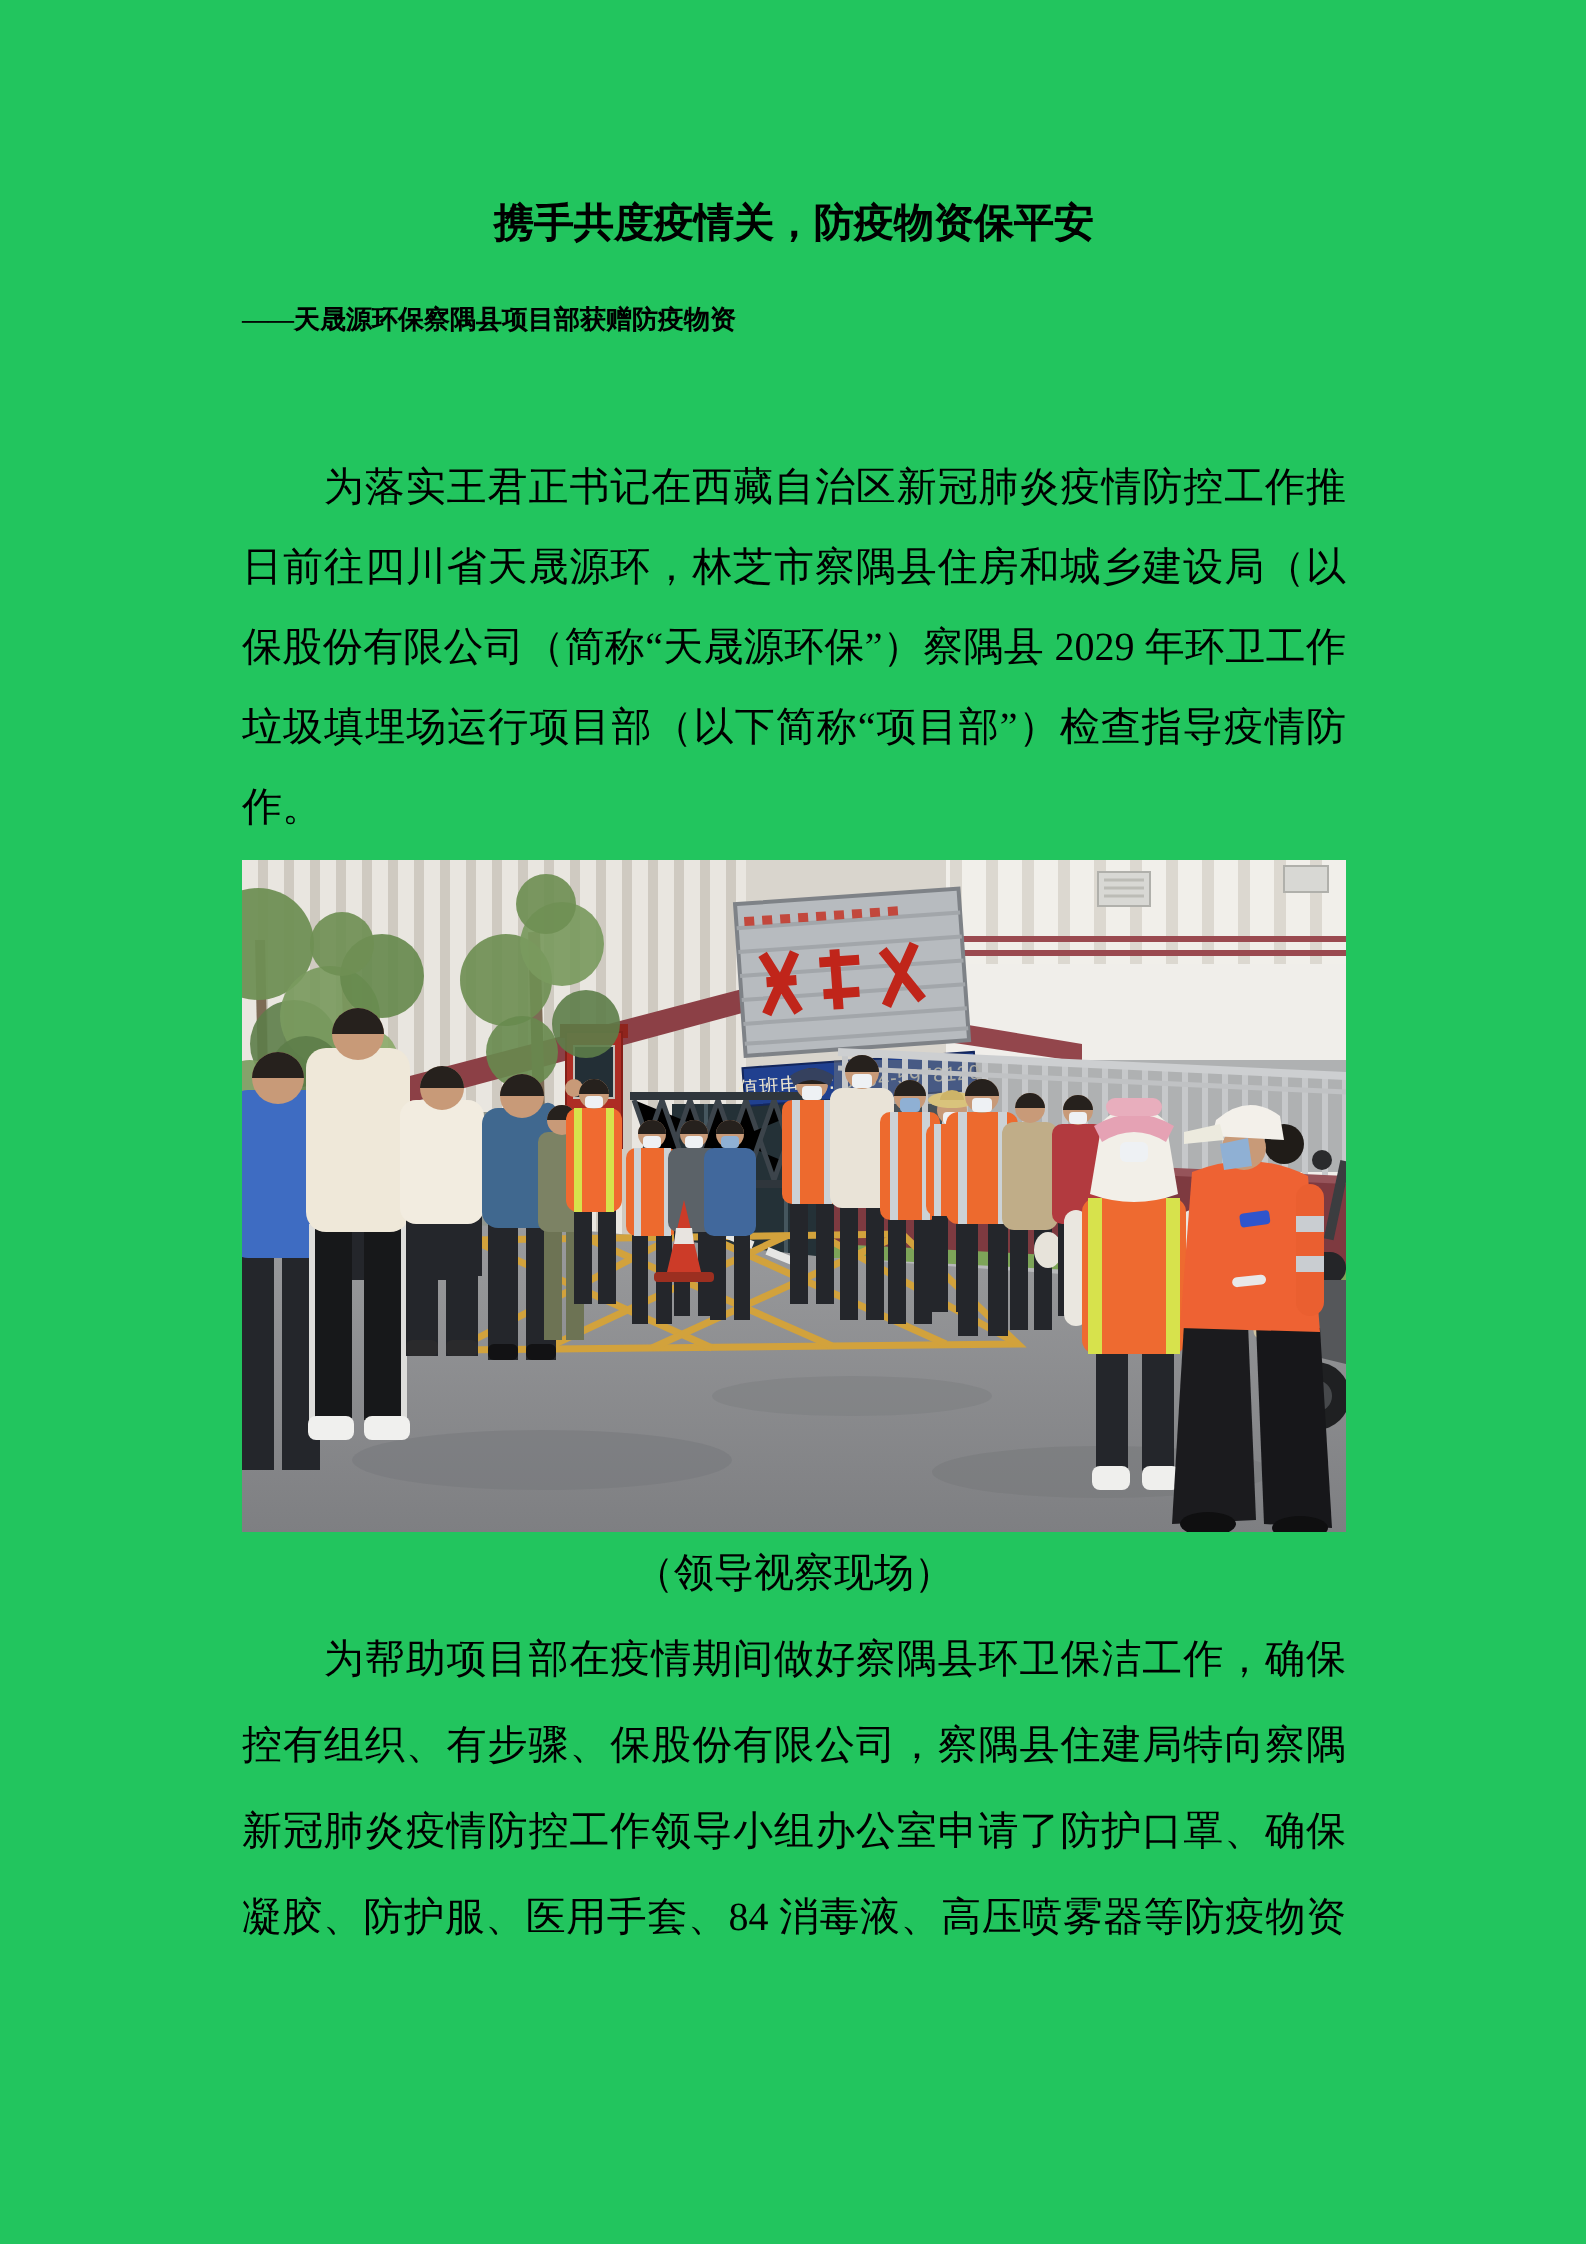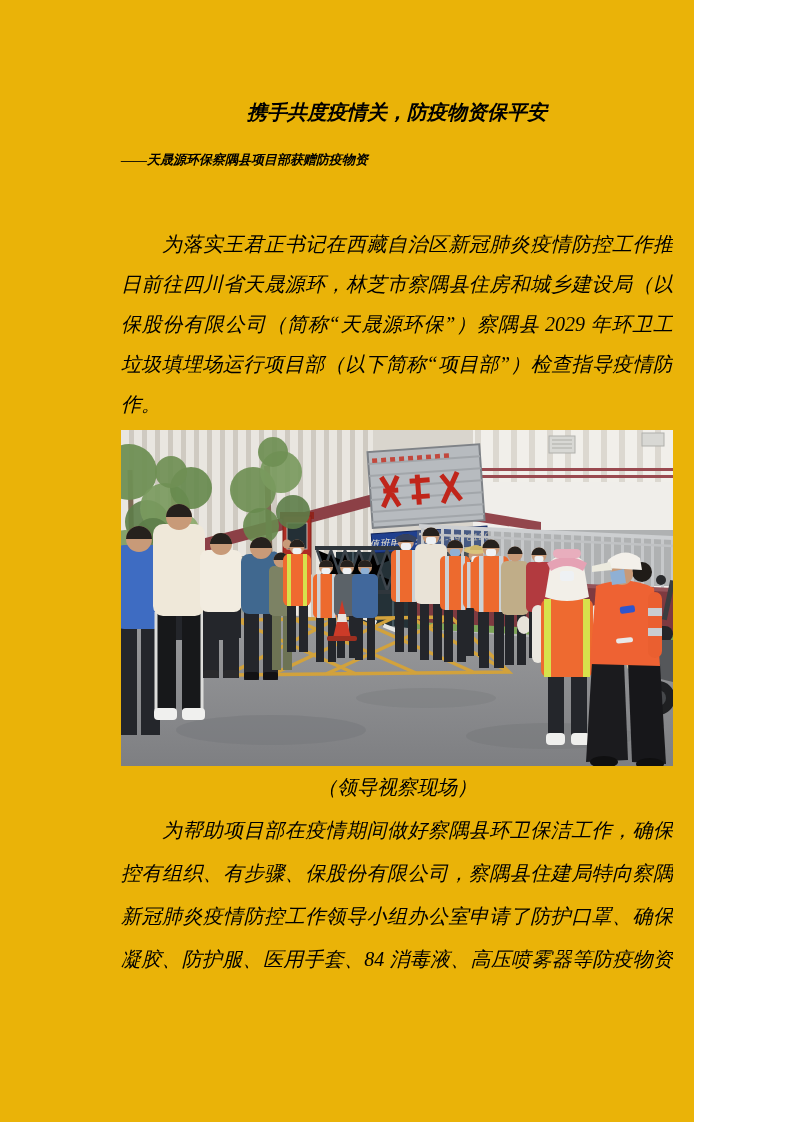--- a/index.html
+++ b/index.html
@@ -1,20 +1,19 @@
 <!DOCTYPE html>
 <html><head>
 <meta charset="utf-8">
 <style>
   html,body{margin:0;padding:0;background:#ffffff;}
   .page{
-    position:relative;width:694px;height:1122px;background:#eab308;
+    position:relative;width:793px;height:1122px;background:#22c55e;
     font-family:"Liberation Serif","DejaVu Serif",serif;color:#000;
     overflow:hidden;
-    font-style:italic;
   }
   .content{position:absolute;left:121px;top:100px;width:552px;}
   .title{font-size:20px;font-weight:bold;text-align:center;line-height:24px;}
   .subtitle{font-size:13px;font-weight:bold;text-align:left;line-height:24px;margin-top:24px;}
   .para1{margin-top:52px;}
   .line{font-size:20px;line-height:40px;height:40px;overflow:hidden;
         text-align:justify;text-align-last:justify;}
   .l43{line-height:43px;height:43px;}
   .end{text-align:justify;text-align-last:left;}
   .caption{text-align:left;text-align-last:center;}

